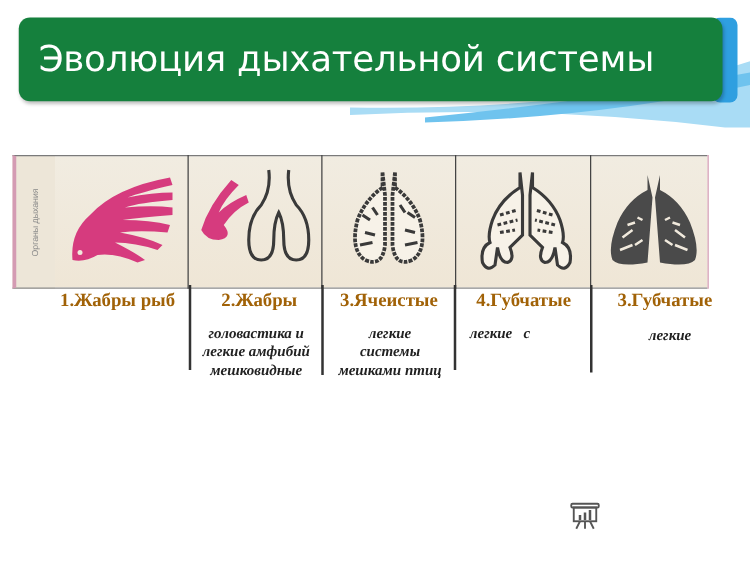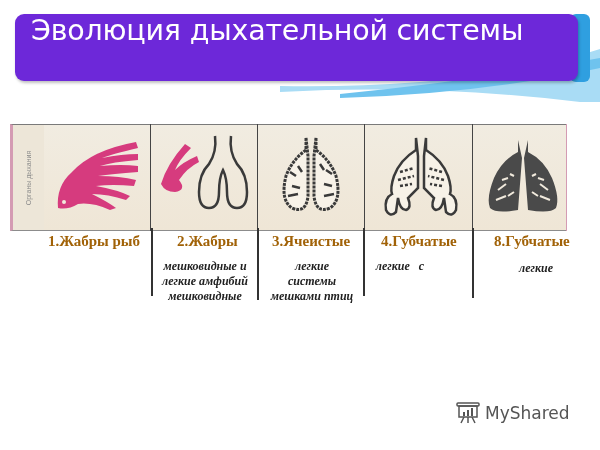--- a/index.html
+++ b/index.html
@@ -1,23 +1,23 @@
 <!DOCTYPE html>
 <html><head>
 <meta charset="utf-8">
 <style>
   * { box-sizing: border-box; margin: 0; padding: 0; }
   body { width: 600px; height: 450px; background: #ffffff; position: relative; overflow: hidden; font-family: "DejaVu Sans", sans-serif; }
 
   .swoosh { position: absolute; left: 280px; top: 14px; width: 320px; height: 90px; }
   .title-bar {
     position: absolute; left: 15px; top: 14px; width: 563px; height: 67px;
-    background: #6d28d9; border-radius: 9px;
+    background: #15803d; border-radius: 9px;
     box-shadow: 1px 2px 3px rgba(0,0,0,0.25);
-    display: flex; align-items: flex-start; padding-left: 16px;
+    display: flex; align-items: center; padding-left: 16px;
   }
   .title-bar h1 { color: #ffffff; font-family: "DejaVu Sans", sans-serif; font-weight: normal; font-size: 28.5px; letter-spacing: -0.2px; }
   .panel {
     position: absolute; top: 124px; height: 107px;
     background: linear-gradient(180deg,#f1ece1 0%,#efe6d6 100%);
     border-top: 1px solid #7a7a7a; border-bottom: 1px solid #8c8c8c;
   }
   .col-line { position: absolute; width: 1px; background: #444; }
   .label-col {
     position: absolute; left: 10px; top: 124px; width: 34px; height: 107px;
@@ -91,29 +91,29 @@
 <svg class="pic" style="left:484px;top:138px;" width="80" height="80" viewBox="0 0 80 80">
   <path d="M34 2 L34 14 Q18 22 10 40 Q2 60 6 70 Q12 76 34 72 L38 20 Z" fill="#4a4a4a"></path>
   <path d="M44 2 L44 14 Q60 22 68 40 Q76 60 72 70 Q66 76 44 72 L40 20 Z" fill="#4a4a4a"></path>
   <path d="M14 52 l8 -6 M12 62 l10 -4 M18 42 l6 -2 M24 58 l6 -4 M26 36 l4 2 M64 52 l-8 -6 M66 62 l-10 -4 M60 42 l-6 -2 M54 58 l-6 -4 M52 36 l-4 2" stroke="#f0e9dc" stroke-width="2"></path>
 </svg>
 
 <div class="head" style="left:48px;">1.Жабры рыб</div>
 <div class="head" style="left:165px;margin-left:12px;">2.Жабры</div>
 <div class="head" style="left:272px;text-align:center;">3.Ячеистые</div>
 <div class="head" style="left:381px;">4.Губчатые</div>
-<div class="head" style="left:494px;">8.Губчатые</div>
+<div class="head" style="left:494px;">3.Губчатые</div>
 
 <div class="vsep" style="left:151px;top:228px;height:68px;"></div>
 <div class="vsep" style="left:257px;top:228px;height:72px;"></div>
 <div class="vsep" style="left:363px;top:228px;height:68px;"></div>
 <div class="vsep" style="left:472px;top:228px;height:70px;"></div>
 
 <div class="sub" style="left:155px;top:259px;width:100px;">
-  <div>мешковидные и</div>
+  <div>головастика и</div>
   <div>легкие амфибий</div>
   <div>мешковидные</div>
 </div>
 <div class="sub" style="left:262px;top:259px;width:100px;">
   <div>легкие</div>
   <div>системы</div>
   <div>мешками птиц</div>
 </div>
 <div class="sub" style="left:355px;top:259px;width:90px;">
   <div style="white-space:pre">легкие   с</div>
@@ -124,14 +124,13 @@
 
 <div class="logo">
   <svg width="26" height="24" viewBox="0 0 26 24">
     <rect x="2" y="2" width="22" height="3" rx="1" fill="none" stroke="#555" stroke-width="1.5"></rect>
     <rect x="4" y="5" width="18" height="11" fill="none" stroke="#555" stroke-width="1.5"></rect>
     <rect x="8" y="11" width="2" height="4" fill="#555"></rect>
       <rect x="12" y="9" width="2" height="6" fill="#555"></rect>
       <rect x="16" y="7" width="2" height="8" fill="#555"></rect>
     <path d="M9 16 L6 22 M13 16 L13 22 M17 16 L20 22" stroke="#555" stroke-width="1.5"></path>
   </svg>
-  <span>MyShared</span>
 </div>
 
 </body></html>

